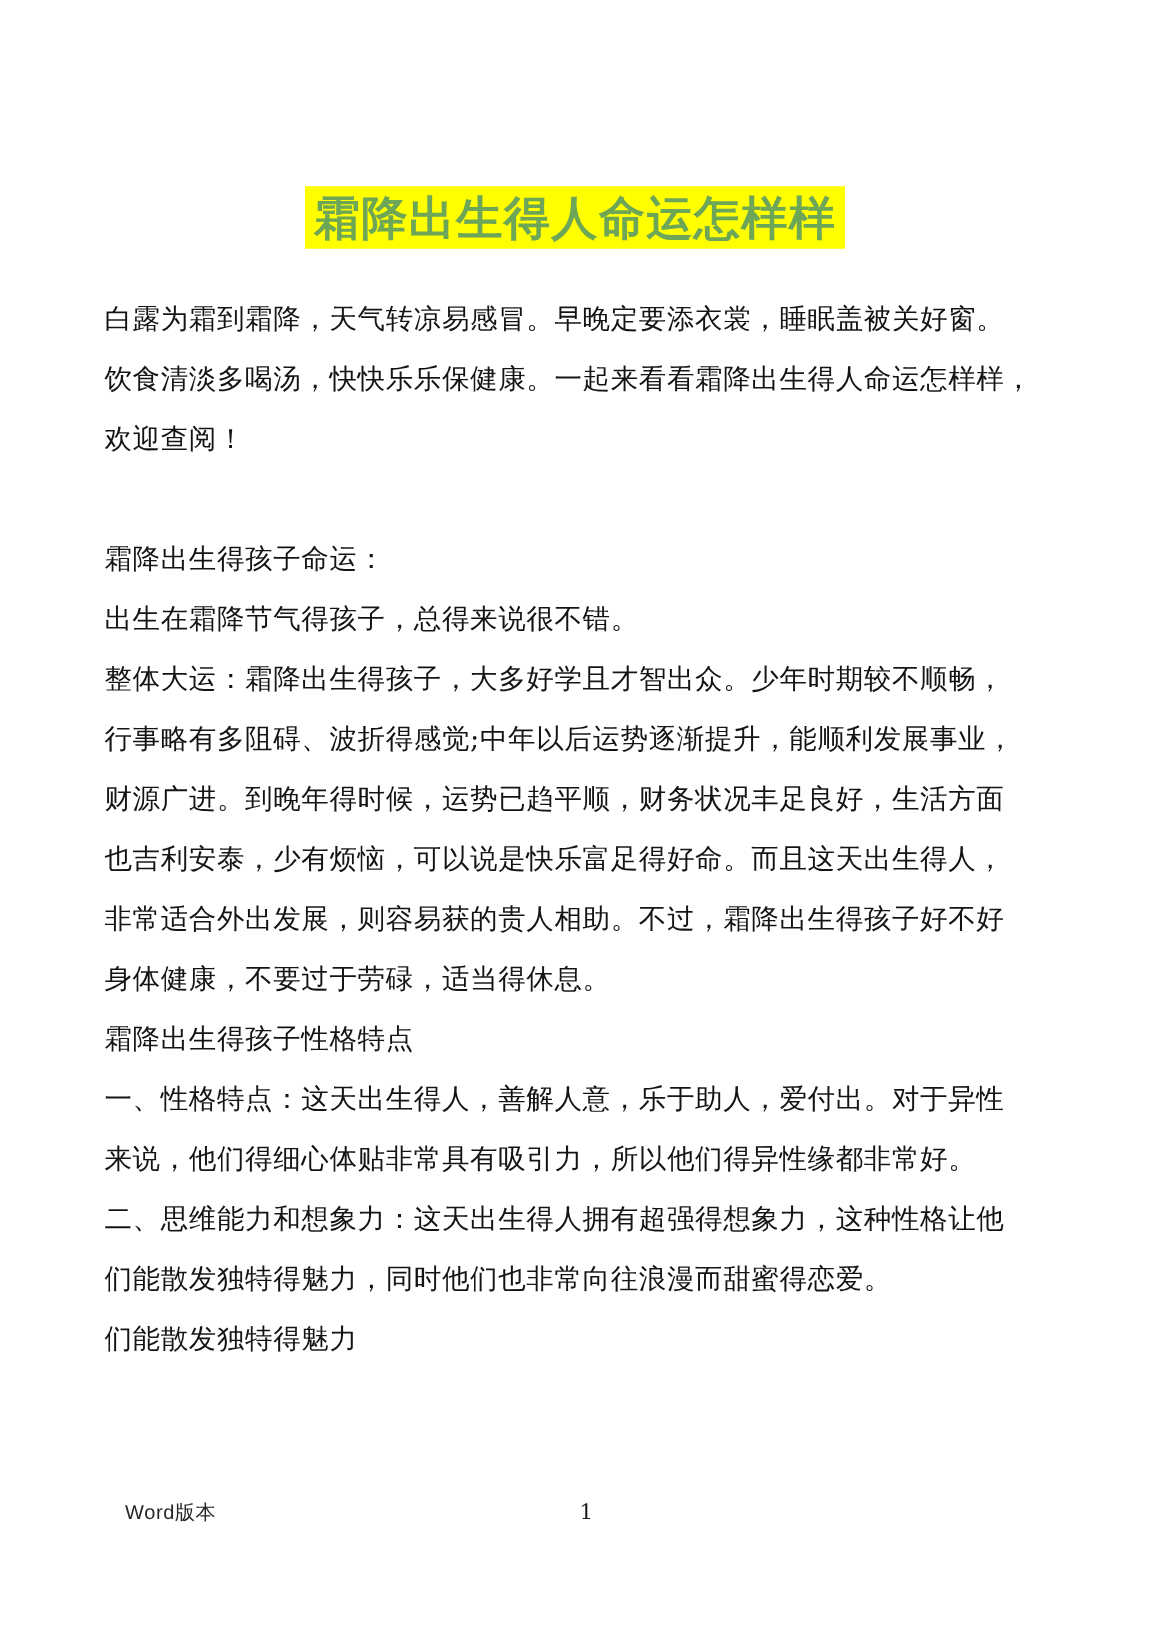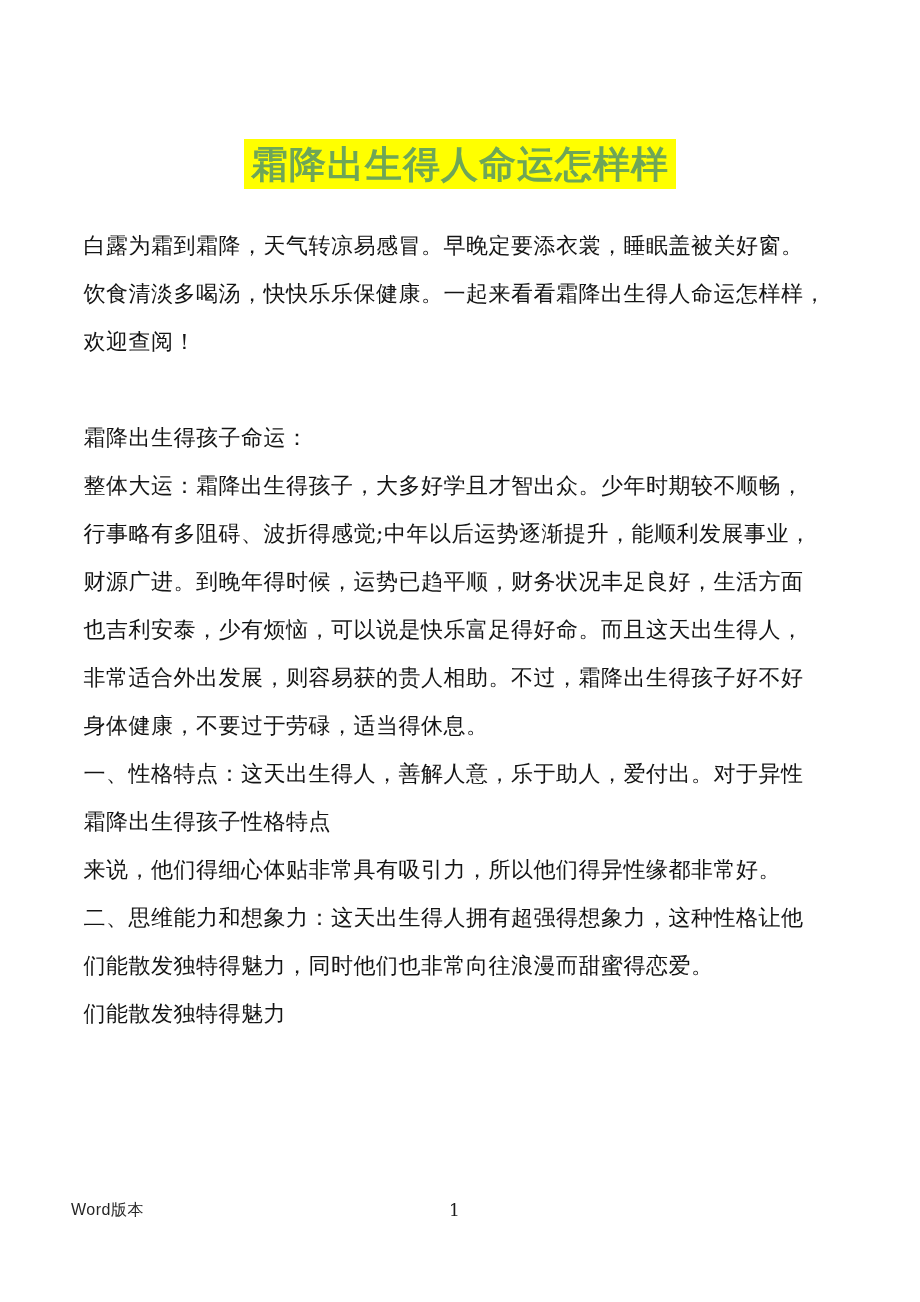--- a/index.html
+++ b/index.html
@@ -13,20 +13,21 @@
     font-family: "DejaVu Serif", serif;
   }
   .title-wrap {
     padding-top: 139px;
     text-align: center;
   }
   .title-highlight {
     display: inline-block;
     background: #ffff00;
     padding: 0 7px;
+    margin-top: 10px;
   }
   .title-text {
     font-size: 37px;
     font-weight: bold;
     line-height: 50px;
     color: #6ea657;
     letter-spacing: 1px;
     font-family: "DejaVu Serif", serif;
   }
   .doc-body {
@@ -37,21 +38,21 @@
     font-size: 22px;
     line-height: 48px;
     letter-spacing: 0.5px;
     color: #141414;
     white-space: nowrap;
   }
   .blank-line { height: 48px; }
   .footer {
     position: absolute;
     top: 1200px;
-    left: 71px;
+    left: 100px;
     right: 82px;
     display: flex;
     align-items: flex-start;
   }
   .footer-left {
     font-family: "Liberation Sans", sans-serif;
     font-size: 16px;
     color: #262626;
     letter-spacing: 0.5px;
   }
@@ -77,31 +78,32 @@
   <div class="doc-body">
 
     <div class="doc-line">白露为霜到霜降，天气转凉易感冒。早晚定要添衣裳，睡眠盖被关好窗。</div>
     <div class="doc-line">饮食清淡多喝汤，快快乐乐保健康。一起来看看霜降出生得人命运怎样样，</div>
     <div class="doc-line">欢迎查阅！</div>
 
     <div class="blank-line"></div>
 
     <div class="doc-line">霜降出生得孩子命运：</div>
 
+    <div class="doc-line">出生在霜降节气得孩子，总得来说很不错。</div>
 
     <div class="doc-line">整体大运：霜降出生得孩子，大多好学且才智出众。少年时期较不顺畅，</div>
     <div class="doc-line">行事略有多阻碍、波折得感觉;中年以后运势逐渐提升，能顺利发展事业，</div>
     <div class="doc-line">财源广进。到晚年得时候，运势已趋平顺，财务状况丰足良好，生活方面</div>
     <div class="doc-line">也吉利安泰，少有烦恼，可以说是快乐富足得好命。而且这天出生得人，</div>
     <div class="doc-line">非常适合外出发展，则容易获的贵人相助。不过，霜降出生得孩子好不好</div>
     <div class="doc-line">身体健康，不要过于劳碌，适当得休息。</div>
 
+    <div class="doc-line">霜降出生得孩子性格特点</div>
+
     <div class="doc-line">一、性格特点：这天出生得人，善解人意，乐于助人，爱付出。对于异性</div>
-
-    <div class="doc-line">霜降出生得孩子性格特点</div>
     <div class="doc-line">来说，他们得细心体贴非常具有吸引力，所以他们得异性缘都非常好。</div>
 
     <div class="doc-line">二、思维能力和想象力：这天出生得人拥有超强得想象力，这种性格让他</div>
     <div class="doc-line">们能散发独特得魅力，同时他们也非常向往浪漫而甜蜜得恋爱。</div>
 
 
     <div class="doc-line">们能散发独特得魅力</div>
 
   </div>
 

